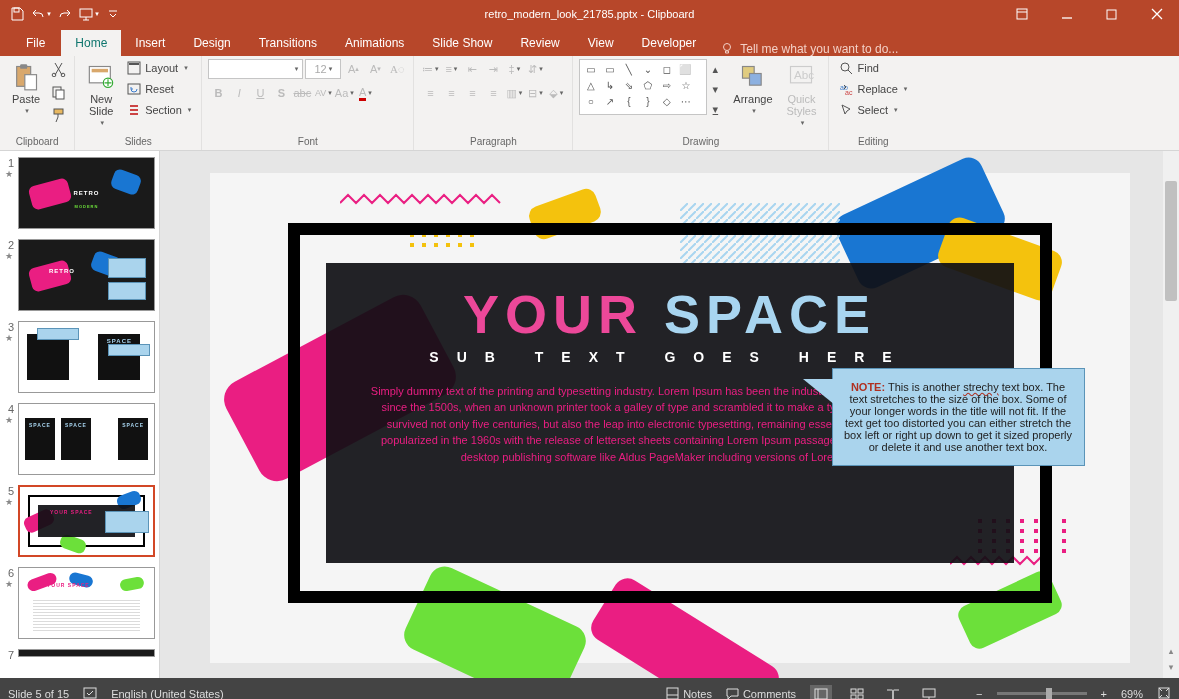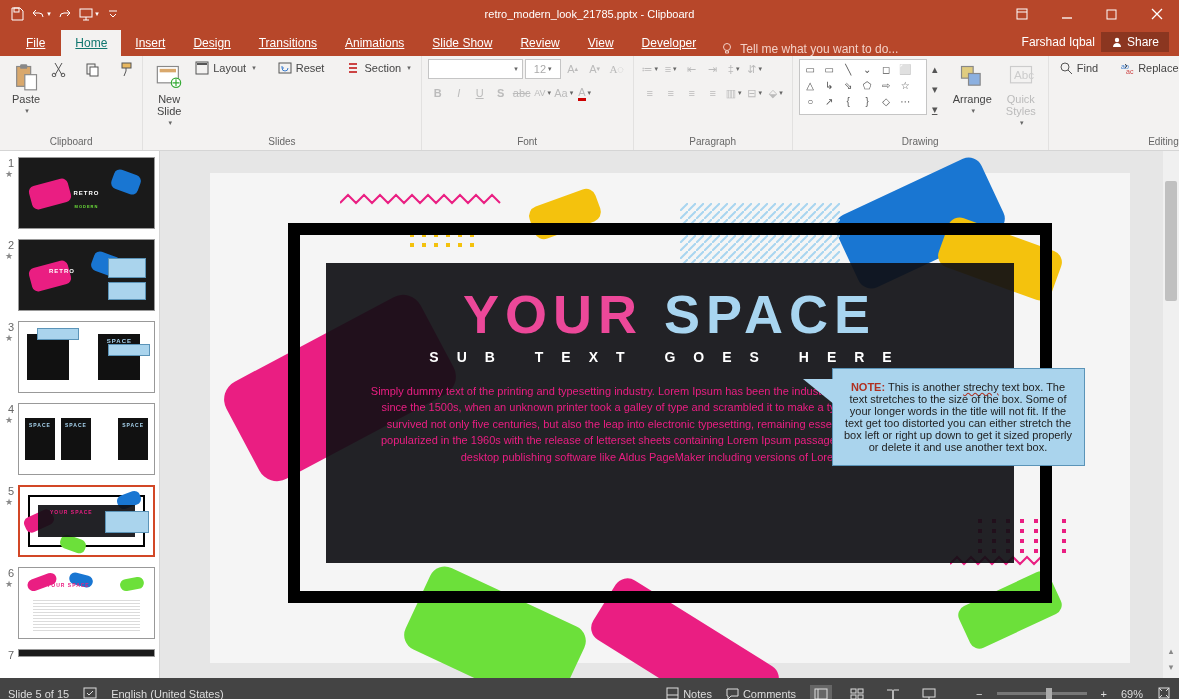--- a/index.html
+++ b/index.html
@@ -10,35 +10,35 @@
 .qat { display:flex; align-items:center; gap:2px; padding-left:6px; }
 .qat-btn { width:22px; height:22px; display:flex; align-items:center; justify-content:center; cursor:pointer; }
 .qat-btn svg { fill:#fff; }
 .title-center { position:absolute; left:50%; transform:translateX(-50%); white-space:nowrap; }
 .winbtns { margin-left:auto; display:flex; }
 .winbtn { width:45px; height:28px; display:flex; align-items:center; justify-content:center; cursor:pointer; }
 .winbtn svg { stroke:#fff; fill:none; }
 
 
 .ribbon-tabs { background:#b7472a; height:28px; display:flex; align-items:flex-end; color:#fff; font-size:12px; padding-left:10px; position:relative; }
-.ribbon-tab { padding:6px 14px 6px 14px; cursor:pointer;text-decoration:underline; }
+.ribbon-tab { padding:6px 14px 6px 14px; cursor:pointer; }
 .ribbon-tab.file { padding-left:16px; padding-right:16px; }
 .ribbon-tab.active { background:#f3f2f1; color:#0f766e; }
 .tellme { margin-left:10px; display:flex; align-items:center; gap:6px; color:#f3d0c6; }
 .user-area { position:absolute; right:10px; top:0; height:28px; display:flex; align-items:center; gap:6px; }
 .share-btn { background:#8b3620; padding:3px 10px; display:flex; align-items:center; gap:4px; cursor:pointer; }
 
 
 .ribbon { background:#f3f2f1; height:95px; display:flex; border-bottom:1px solid #d5d5d5; font-size:11px; color:#444; }
 .rgroup { border-right:1px solid #e2e1e0; display:flex; flex-direction:column; padding:3px 6px 1px 6px; position:relative; }
 .rgroup-body { flex:1; display:flex; align-items:flex-start; gap:2px; }
 .rgroup-label { text-align:center; font-size:10px; color:#666; padding-bottom:2px; }
 .rbig { display:flex; flex-direction:column; align-items:center; justify-content:center; padding:4px 6px; cursor:pointer; gap:2px; min-width:36px; }
 .rbig .icon { width:28px; height:28px; }
-.rstack { display:flex; gap:14px; }
+.rstack { display:flex; flex-direction:column; gap:3px; }
 .rsmall { display:flex; align-items:center; gap:4px; padding:2px 4px; cursor:pointer; font-size:11px; white-space:nowrap; }
 .rsmall .icon { width:14px; height:14px; }
 .combo { border:1px solid #c5c5c5; background:#fff; height:20px; display:flex; align-items:center; padding:0 4px; color:#aaa; font-size:11px; }
 .icon-row { display:flex; gap:1px; }
 .icon-btn { width:20px; height:20px; display:flex; align-items:center; justify-content:center; cursor:pointer; color:#555; }
 .icon-btn.disabled { color:#bbb; }
 .gallery { border:1px solid #c5c5c5; background:#fff; padding:2px; display:flex; flex-wrap:wrap; gap:2px; width:128px; height:56px; align-content:flex-start; }
 .shape-cell { width:17px; height:14px; display:flex; align-items:center; justify-content:center; color:#555; font-size:10px; }
 .drop-arrow { font-size:7px; margin-left:2px; color:#666; }
 
@@ -159,30 +159,20 @@
   <div class="ribbon-tab">Slide Show</div>
   <div class="ribbon-tab">Review</div>
   <div class="ribbon-tab">View</div>
   <div class="ribbon-tab">Developer</div>
   <div class="tellme">
      <svg width="14" height="14" viewBox="0 0 14 14">
         <circle cx="7" cy="5" r="3.5" fill="none" stroke="#f3d0c6"></circle>
         <path d="M5.5 9h3v2h-3z" stroke="#f3d0c6" fill="none"></path>
       </svg>
      <span>Tell me what you want to do...</span>
-  </div>
-  <div class="user-area">
-    <span>Farshad Iqbal</span>
-    <div class="share-btn">
-      <svg width="12" height="12" viewBox="0 0 12 12">
-          <circle cx="6" cy="4" r="2.2" fill="#fff"></circle>
-          <path d="M2 11c0-2.5 2-4 4-4s4 1.5 4 4" fill="#fff"></path>
-        </svg>
-      <span>Share</span>
-    </div>
   </div>
 </div>
 
 <div class="ribbon">
 
   <div class="rgroup">
     <div class="rgroup-body">
       <div class="rbig">
         <svg class="icon" viewBox="0 0 24 24">
             <rect x="4" y="3" width="12" height="17" fill="#d9a86c" stroke="#888"></rect>

